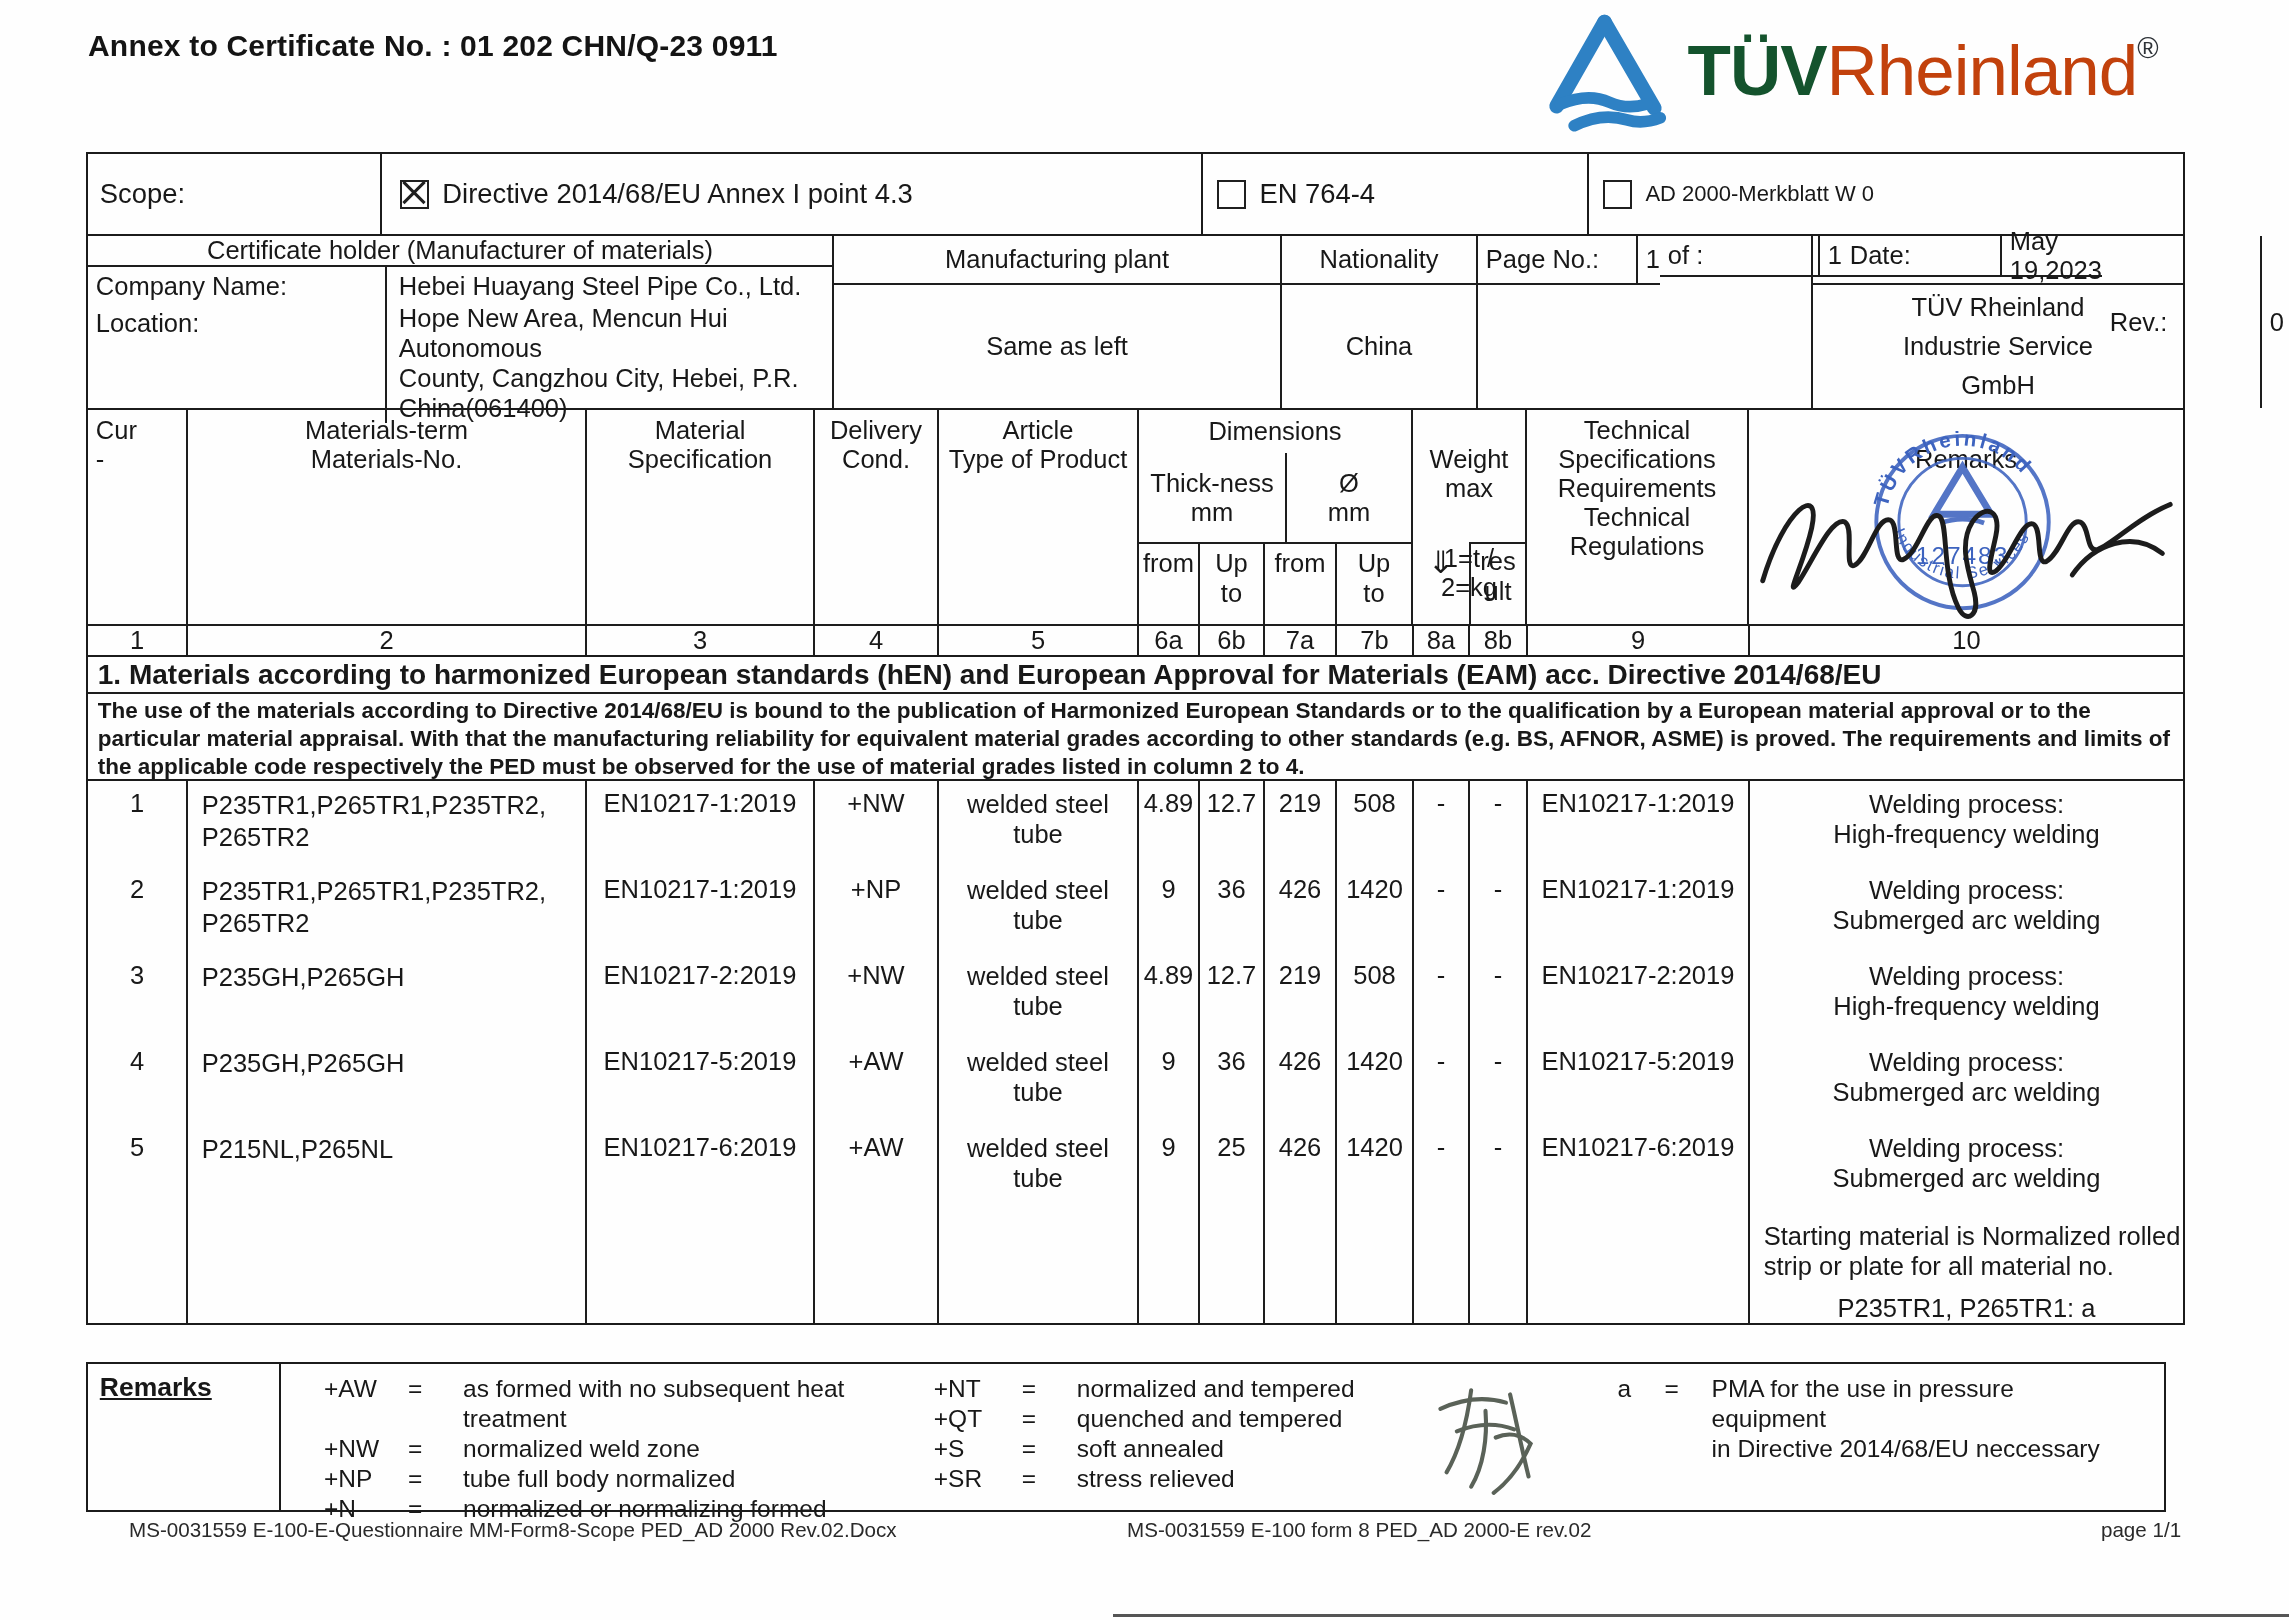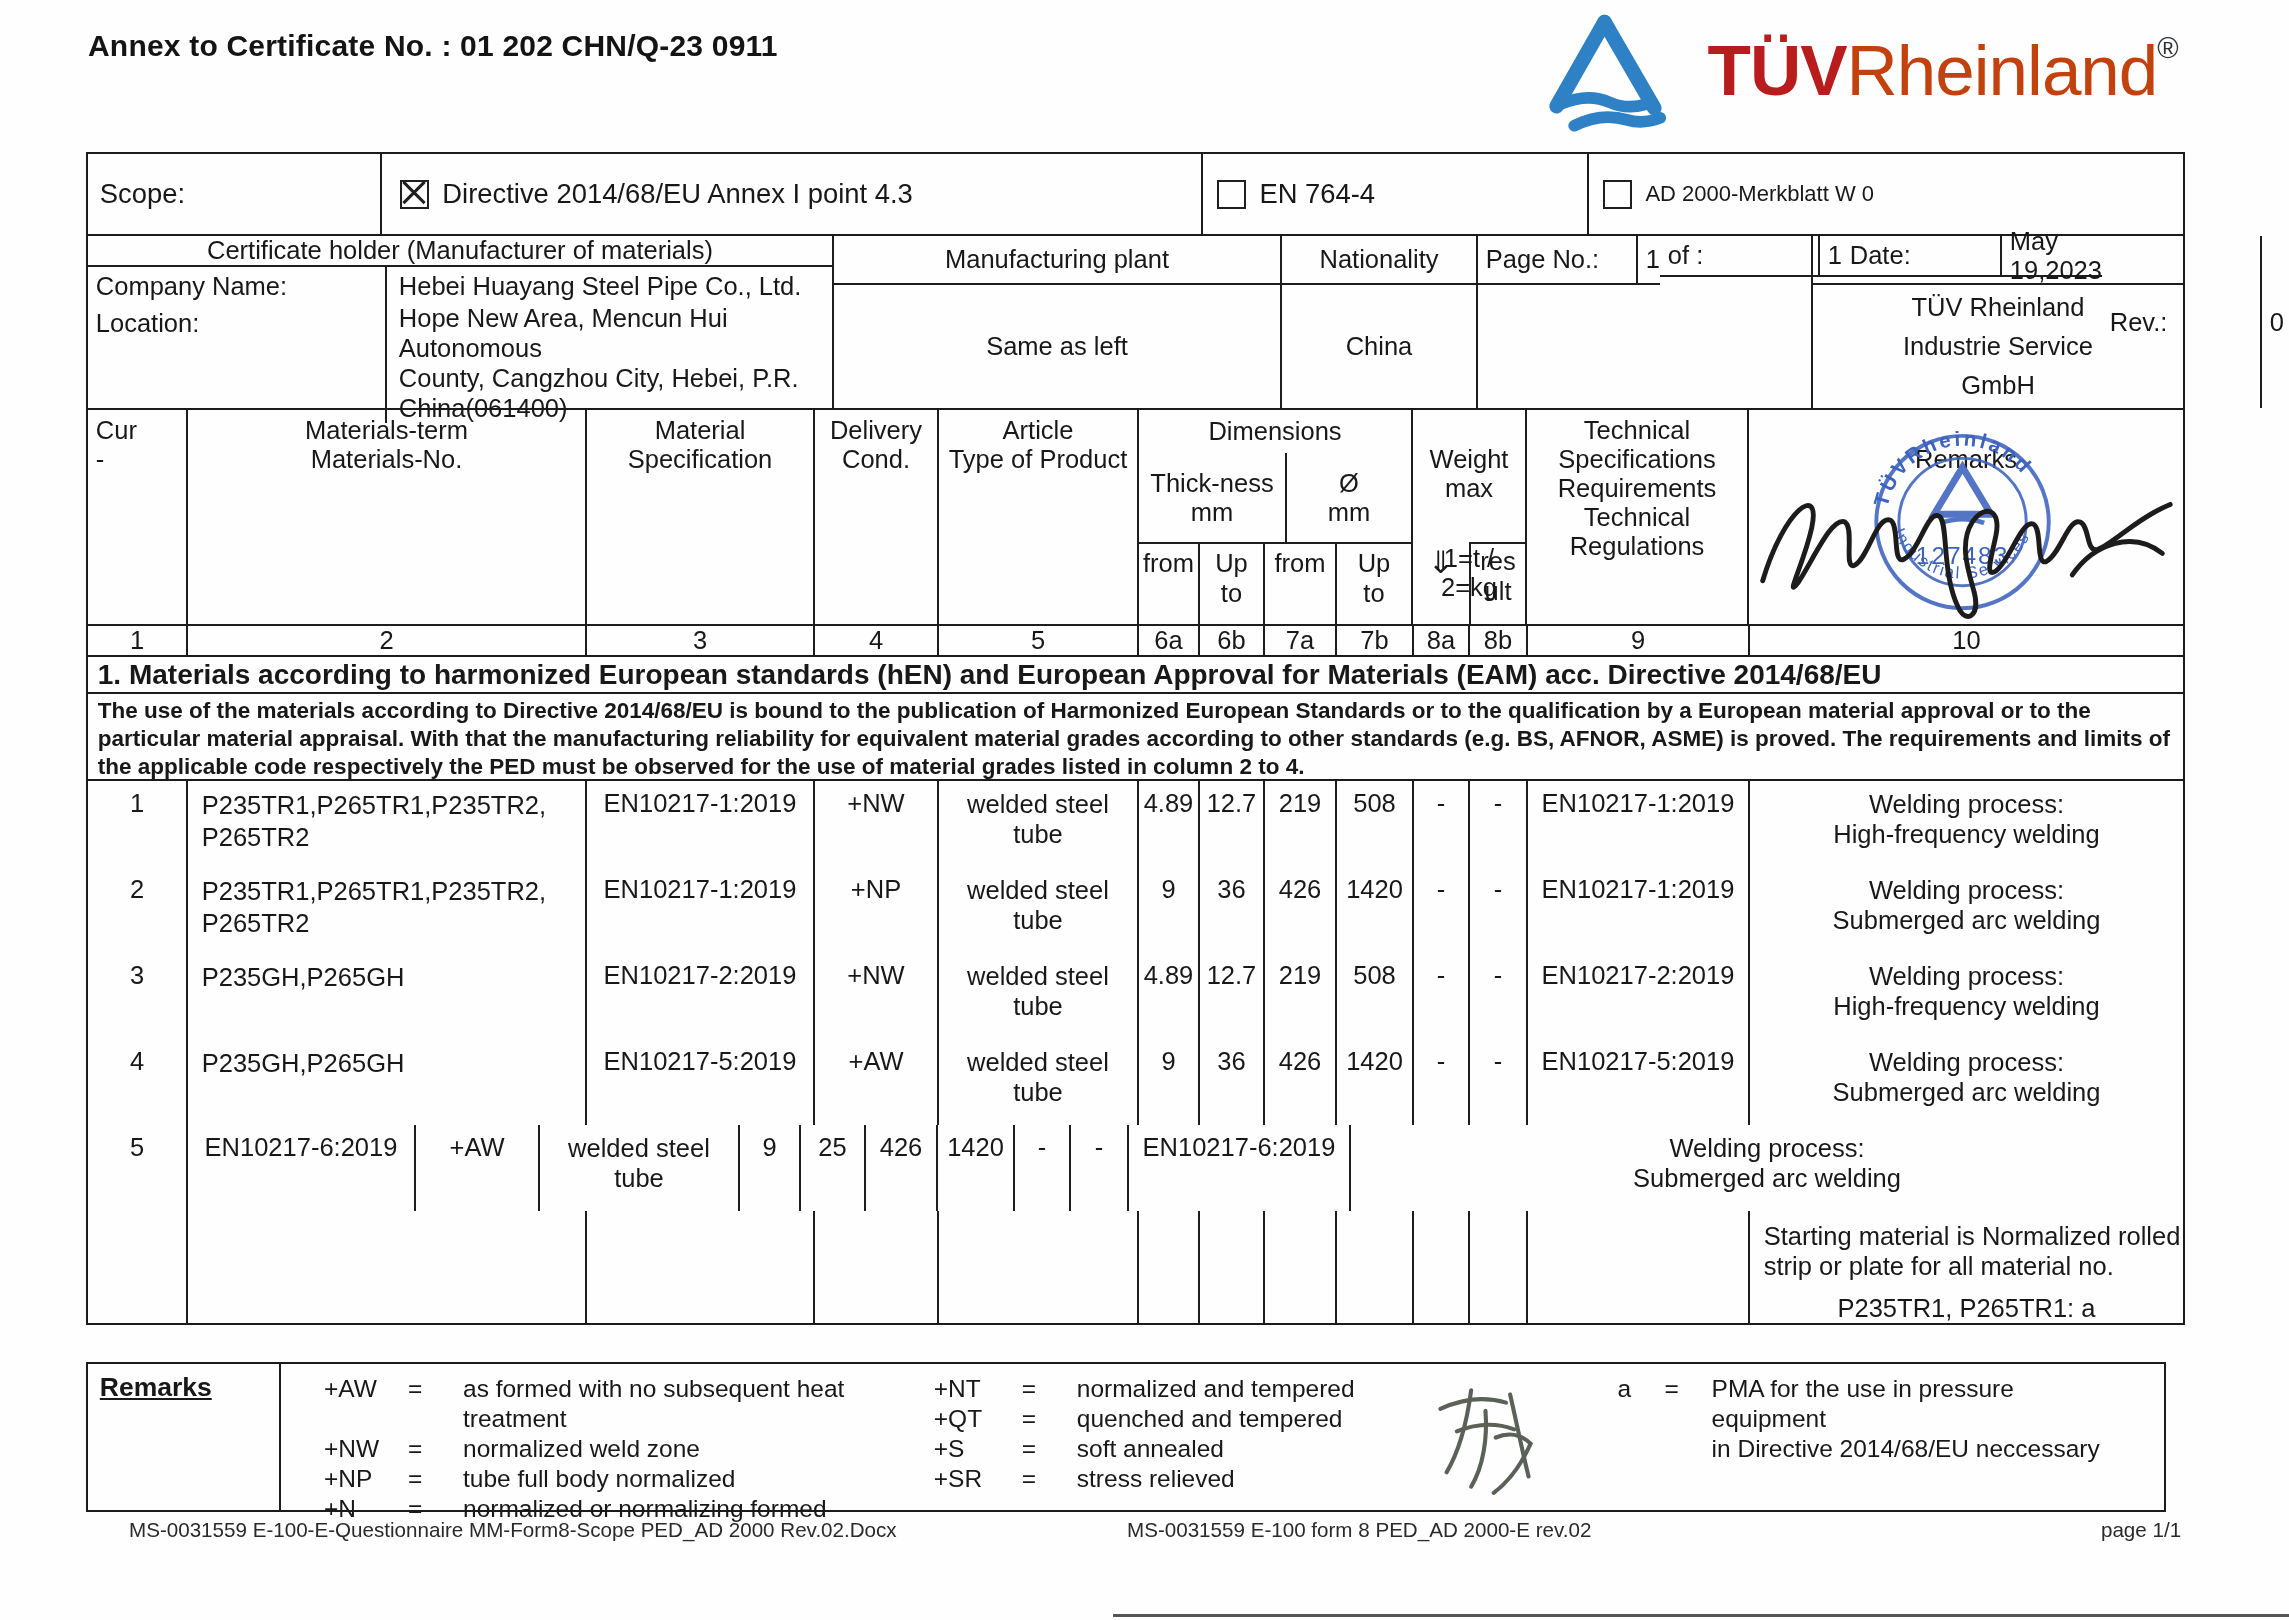--- a/index.html
+++ b/index.html
@@ -6,21 +6,21 @@
   .page{position:relative;width:2290px;height:1620px;background:#fefefe;overflow:hidden;
         font-family:"Liberation Sans","DejaVu Sans",sans-serif;color:#181818;}
   *{box-sizing:border-box;}
 
   .title{position:absolute;left:88px;top:29px;font-size:30px;font-weight:bold;letter-spacing:0.2px;color:#141414;}
 
   
   .logo{position:absolute;left:1541px;top:9.8px;display:flex;align-items:center;gap:19.6px;}
   .logo svg{width:127px;height:122px;}
   .logo-text{font-size:71px;letter-spacing:-1px;white-space:nowrap;}
-  .logo-tuv{font-weight:bold;color:#b91c1c;margin-left:20px;}
+  .logo-tuv{font-weight:bold;color:#14532d;}
   .logo-rh{color:#c2410c;}
   .reg{font-size:29px;vertical-align:37px;color:#2e3338;}
 
   
   .tbl{position:absolute;left:86px;top:152px;width:2099px;border:2.9px solid #1b1b1b;font-size:25.5px;}
   .row{display:flex;}
   .bt2{border-top:2px solid #1d1d1d;} .bt3{border-top:2.9px solid #1b1b1b;}
   .br2{border-right:2px solid #1d1d1d;} .br3{border-right:2.9px solid #1b1b1b;}
 
   
@@ -366,20 +366,21 @@
       <div class="dc cw9 tc">1420</div>
       <div class="dc cw10 tc">-</div>
       <div class="dc cw11 tc">-</div>
       <div class="dc cw12 tc">EN10217-5:2019</div>
       <div class="dc cw13 tc plx">Welding process:
 Submerged arc welding</div>
     </div>
 
     <div class="drow" style="height:86px">
       <div class="dc cw1 tc">5</div>
+      <div class="dc cw2 mat">P215NL,P265NL</div>
       <div class="dc cw3 tc">EN10217-6:2019</div>
       <div class="dc cw4 tc">+AW</div>
       <div class="dc cw5 tc plx">welded steel
 tube</div>
       <div class="dc cw6 tc">9</div>
       <div class="dc cw7 tc">25</div>
       <div class="dc cw8 tc">426</div>
       <div class="dc cw9 tc">1420</div>
       <div class="dc cw10 tc">-</div>
       <div class="dc cw11 tc">-</div>

